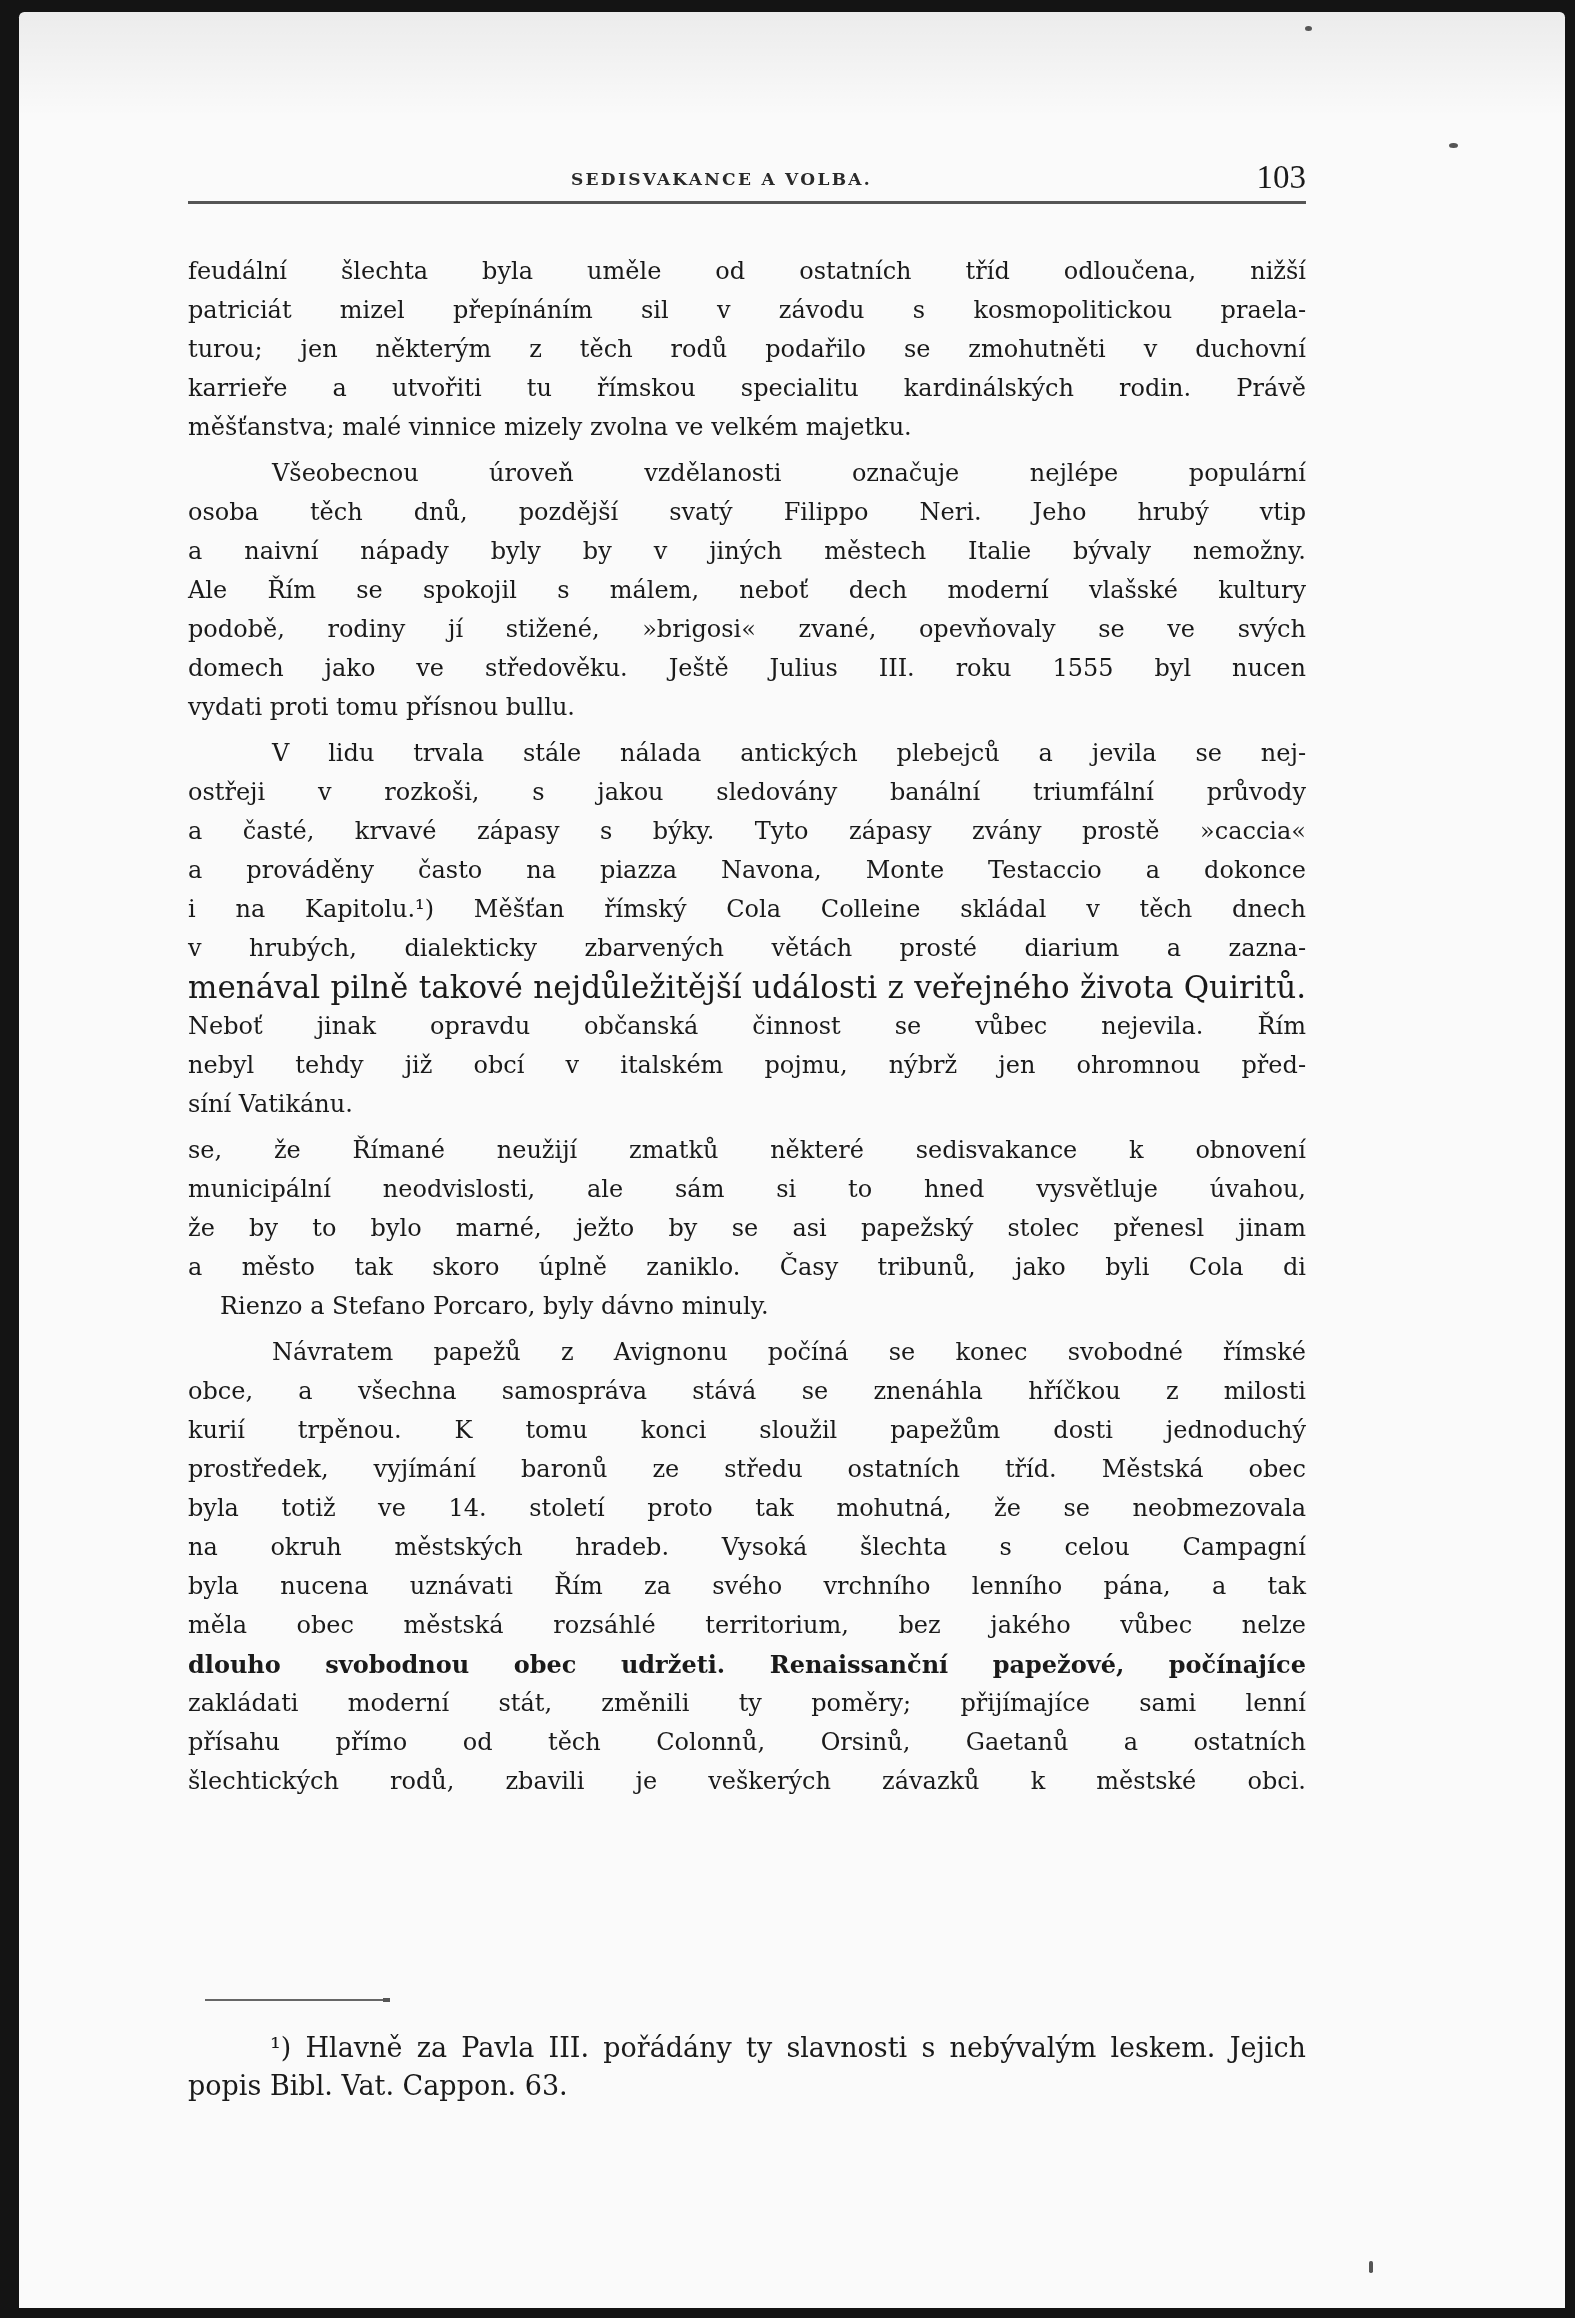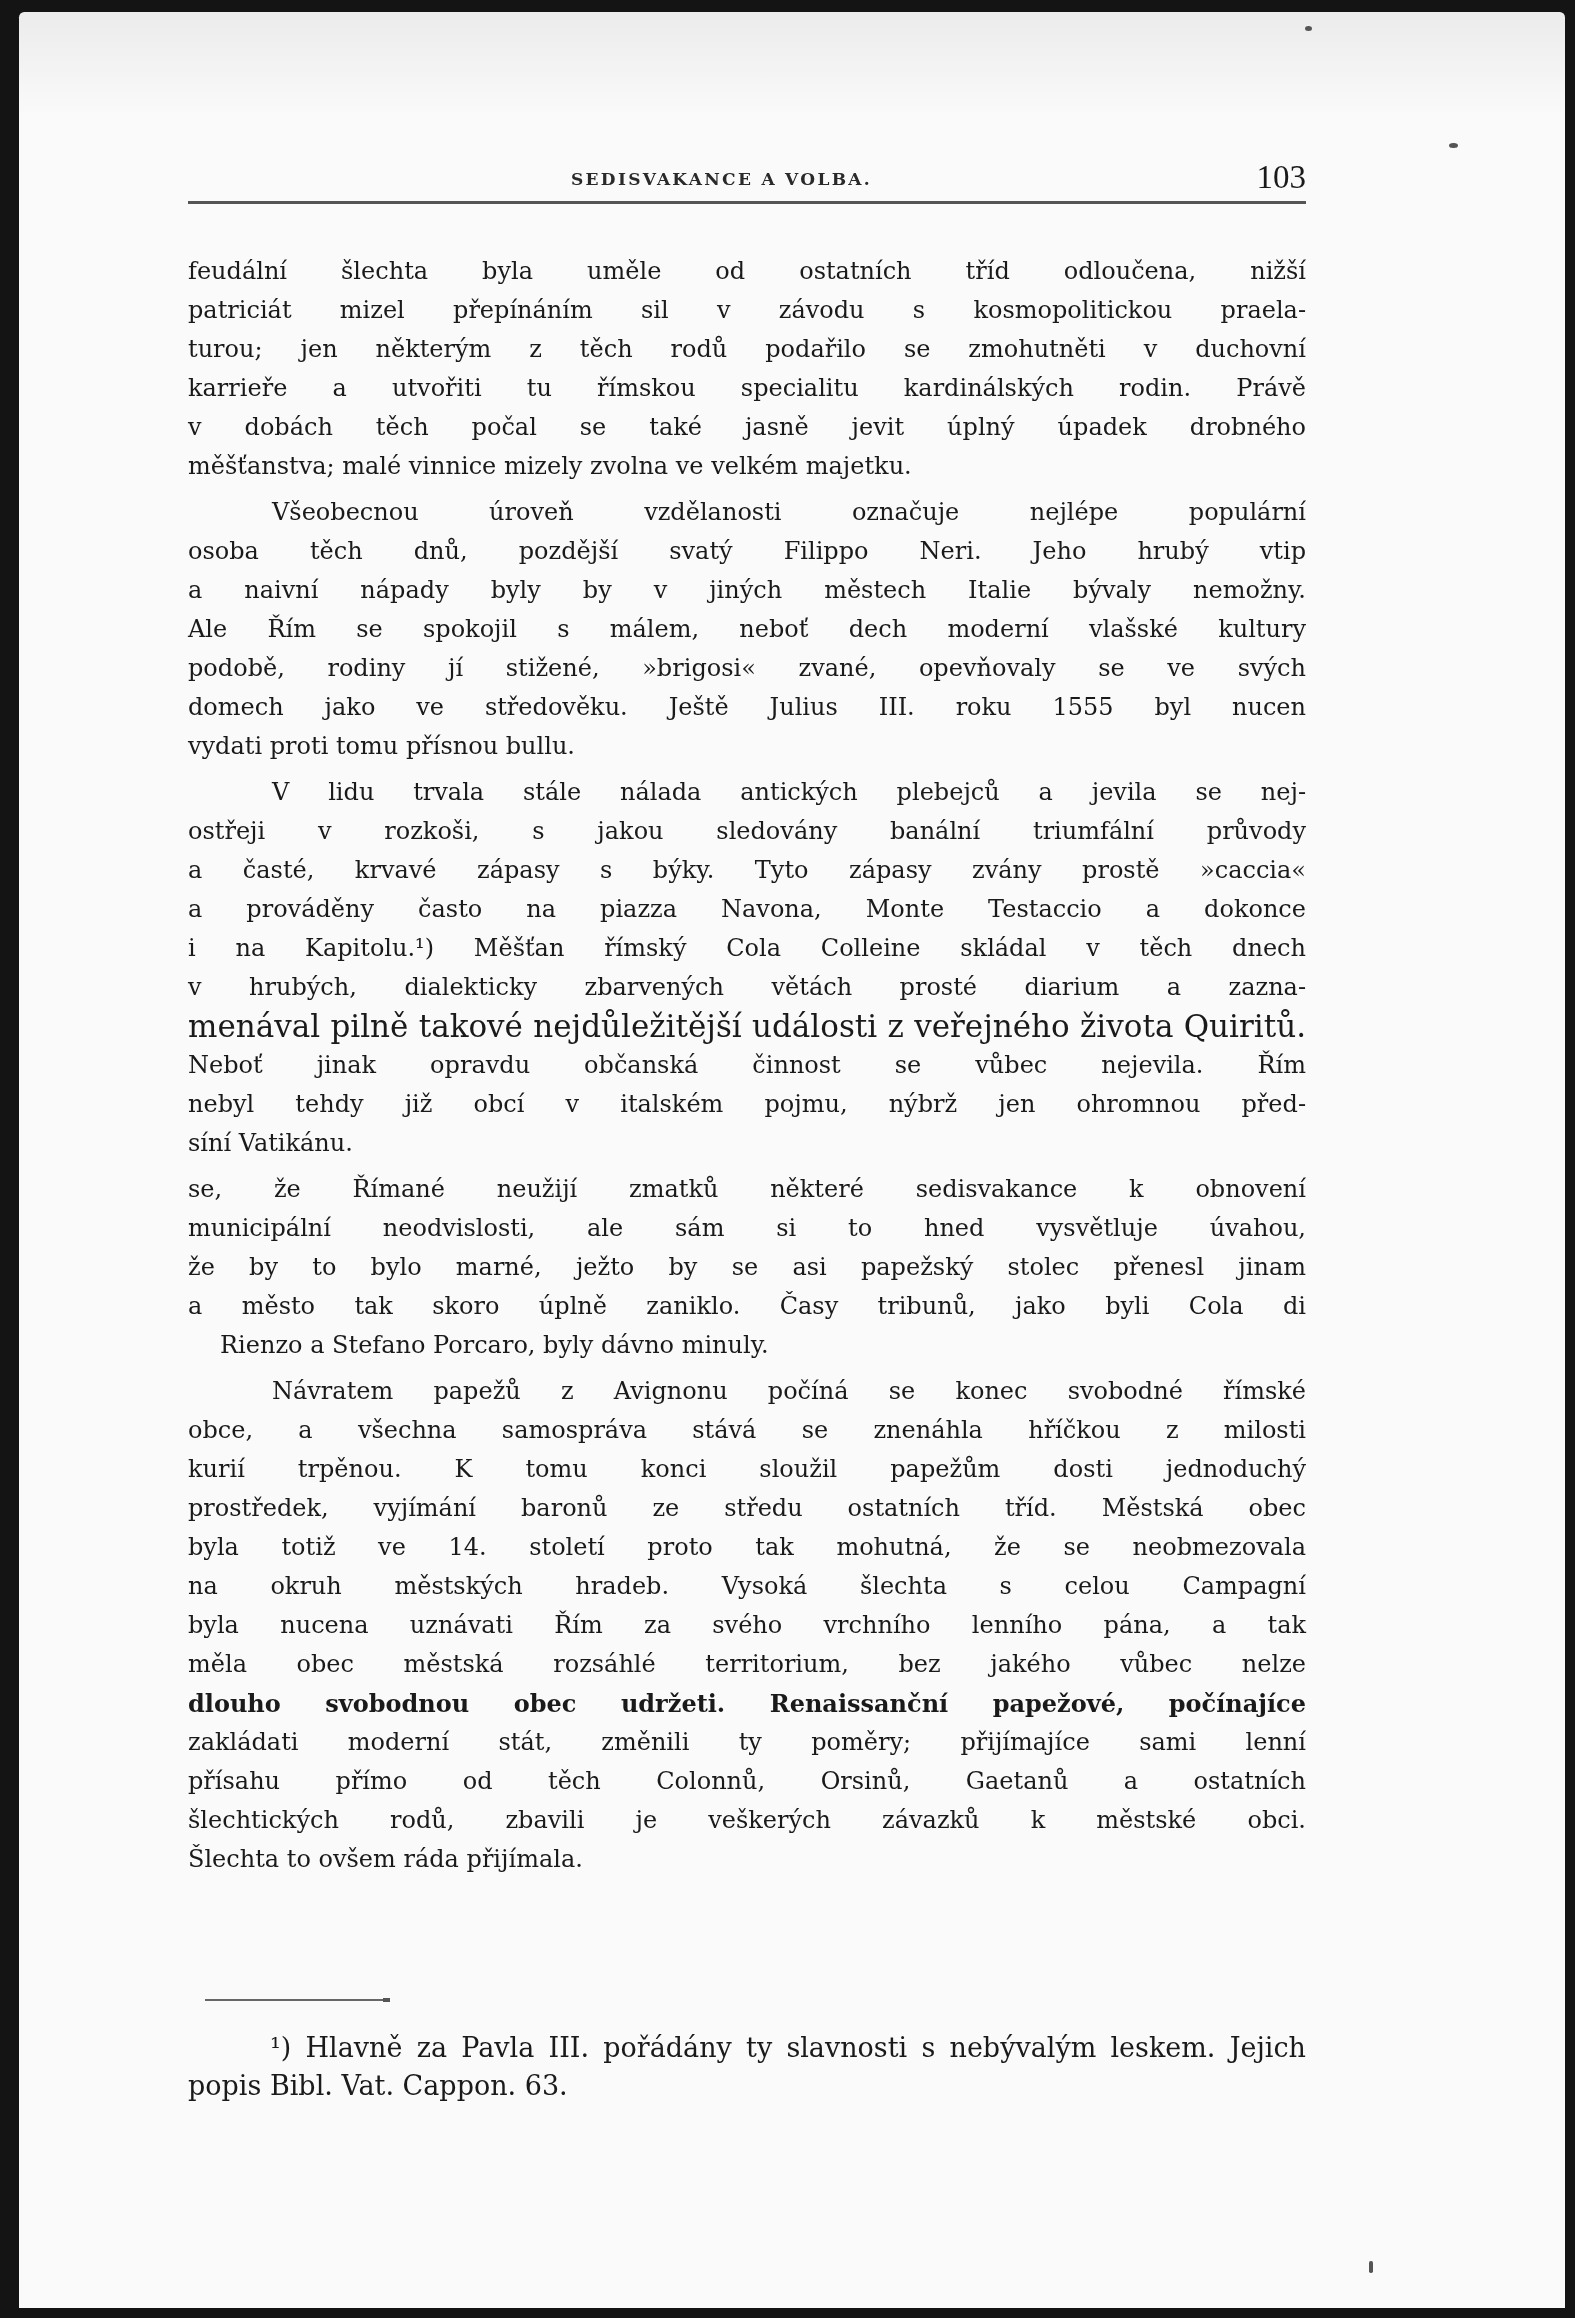--- a/index.html
+++ b/index.html
@@ -86,21 +86,20 @@
     <span class="page-number">103</span>
   </div>
   <div class="head-rule" style="left:169px; top:189px;"></div>
 
   <div class="body-text" id="body-text" style="left:169px; top:240px;">
       <div class="para">
         <span class="line" style="white-space: nowrap;">feudální šlechta byla uměle od ostatních tříd odloučena, nižší</span>
         <span class="line" style="white-space: nowrap;">patriciát mizel přepínáním sil v závodu s kosmopolitickou praela-</span>
         <span class="line" style="white-space: nowrap;">turou; jen některým z těch rodů podařilo se zmohutněti v duchovní</span>
         <span class="line" style="white-space: nowrap;">karrieře a utvořiti tu římskou specialitu kardinálských rodin. Právě</span>
-        <span class="line" style="white-space: nowrap;">v dobách těch počal se také jasně jevit úplný úpadek drobného</span>
         <span class="line last" style="white-space: nowrap;">měšťanstva; malé vinnice mizely zvolna ve velkém majetku.</span>
       </div>
       <div class="para">
         <span class="line indent" style="white-space: nowrap;">Všeobecnou úroveň vzdělanosti označuje nejlépe populární</span>
         <span class="line" style="white-space: nowrap;">osoba těch dnů, pozdější svatý Filippo Neri. Jeho hrubý vtip</span>
         <span class="line" style="white-space: nowrap;">a naivní nápady byly by v jiných městech Italie bývaly nemožny.</span>
         <span class="line" style="white-space: nowrap;">Ale Řím se spokojil s málem, neboť dech moderní vlašské kultury</span>
         <span class="line" style="white-space: nowrap;">podobě, rodiny jí stižené, »brigosi« zvané, opevňovaly se ve svých</span>
         <span class="line" style="white-space: nowrap;">domech jako ve středověku. Ještě Julius III. roku 1555 byl nucen</span>
         <span class="line last" style="white-space: nowrap;">vydati proti tomu přísnou bullu.</span>
@@ -130,21 +129,20 @@
         <span class="line" style="white-space: nowrap;">kurií trpěnou. K tomu konci sloužil papežům dosti jednoduchý</span>
         <span class="line" style="white-space: nowrap;">prostředek, vyjímání baronů ze středu ostatních tříd. Městská obec</span>
         <span class="line" style="white-space: nowrap;">byla totiž ve 14. století proto tak mohutná, že se neobmezovala</span>
         <span class="line" style="white-space: nowrap;">na okruh městských hradeb. Vysoká šlechta s celou Campagní</span>
         <span class="line" style="white-space: nowrap;">byla nucena uznávati Řím za svého vrchního lenního pána, a tak</span>
         <span class="line" style="white-space: nowrap;">měla obec městská rozsáhlé territorium, bez jakého vůbec nelze</span>
         <span class="line" style="white-space: nowrap; font-weight: bold;">dlouho svobodnou obec udržeti. Renaissanční papežové, počínajíce</span>
         <span class="line" style="white-space: nowrap;">zakládati moderní stát, změnili ty poměry; přijímajíce sami lenní</span>
         <span class="line" style="white-space: nowrap;">přísahu přímo od těch Colonnů, Orsinů, Gaetanů a ostatních</span>
         <span class="line" style="white-space: nowrap;">šlechtických rodů, zbavili je veškerých závazků k městské obci.</span>
-        <span class="line last" style="white-space: nowrap;">Šlechta to ovšem ráda přijímala.</span>
       </div>
     </div>
 
   <div class="fn-rule" style="left:186px; top:1987px;"></div>
   <div class="fn-rule-dot" style="left:364px; top:1986px;"></div>
 
   <div class="footnote" id="footnote" style="left:169px; top:2017px;">
       <span class="line indent" style="white-space: nowrap; font-size: 27px;">¹) Hlavně za Pavla III. pořádány ty slavnosti s nebývalým leskem. Jejich</span>
       <span class="line last" style="white-space: nowrap;">popis Bibl. Vat. Cappon. 63.</span>
     </div>

